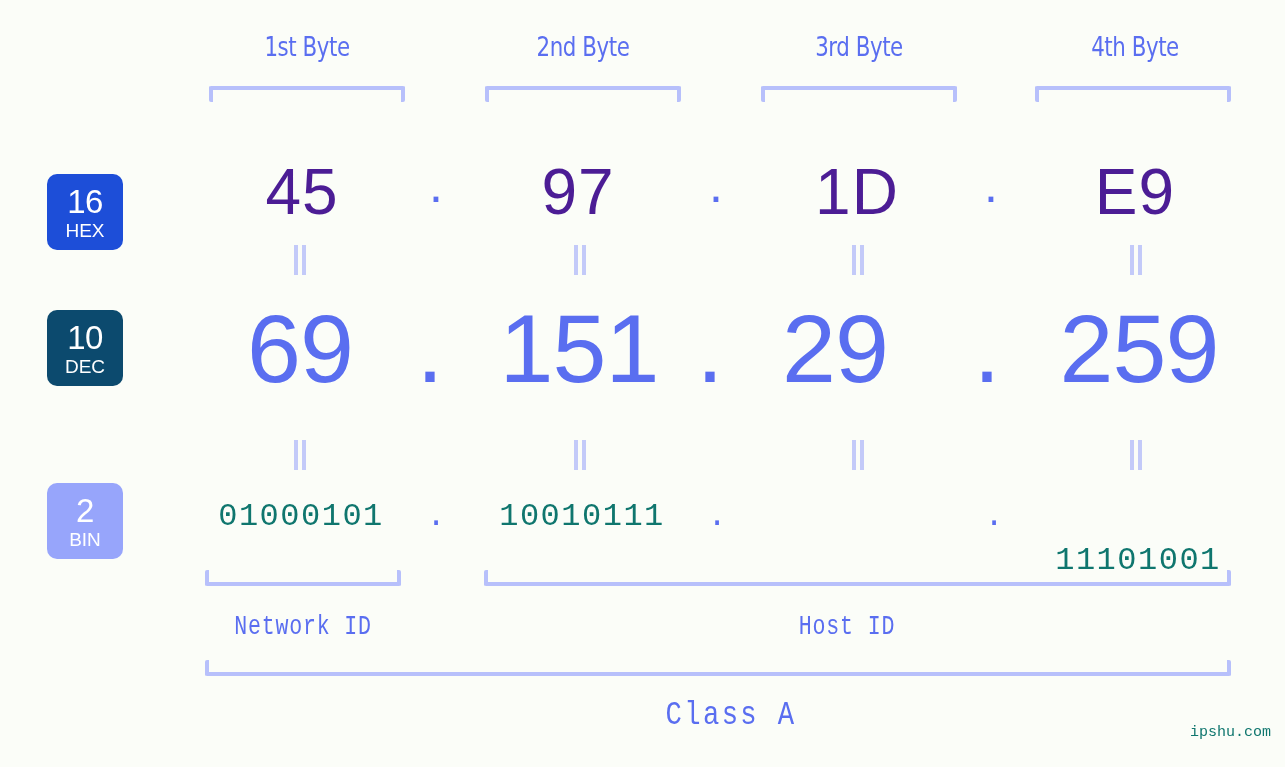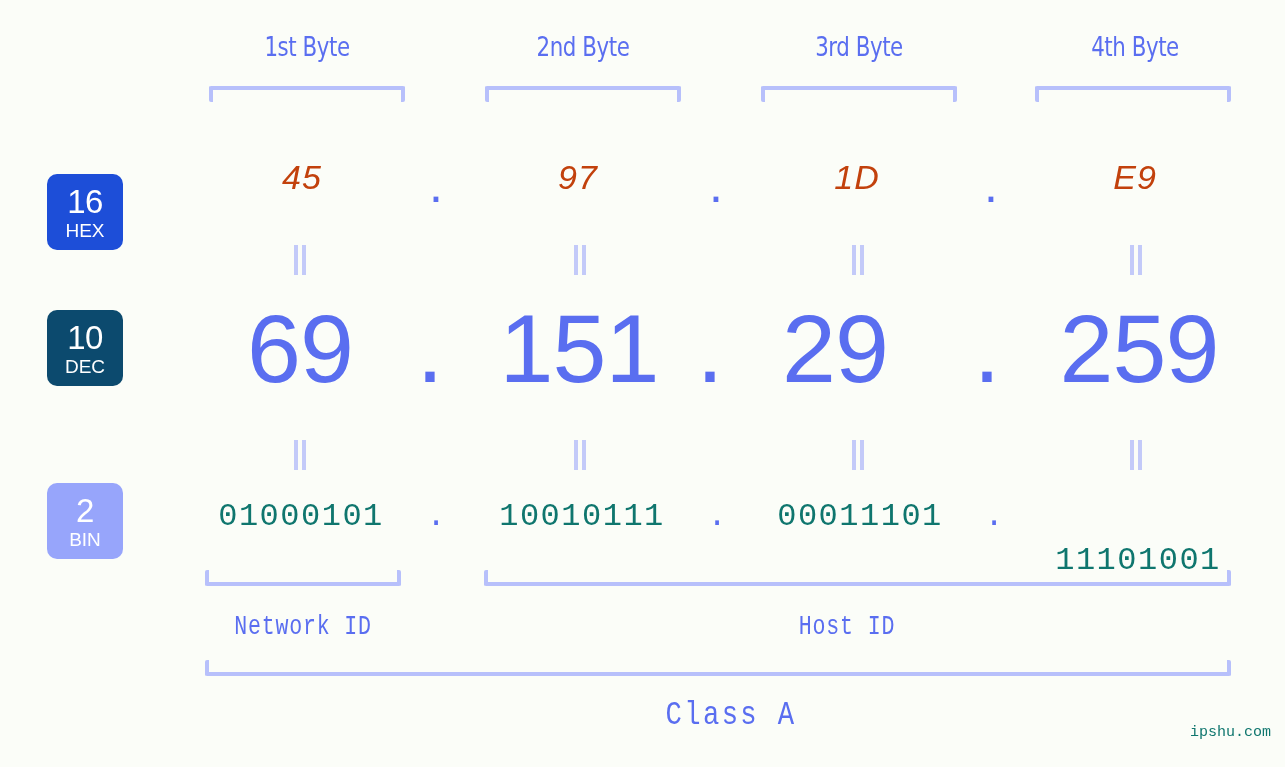--- a/index.html
+++ b/index.html
@@ -79,25 +79,24 @@
   }
   .cell {
     position: absolute;
     text-align: center;
     white-space: nowrap;
     line-height: 1;
   }
 
   
   .hex-val {
-    font-size: 34px;
-    color: #c2410c;
+    font-size: 64px;
+    color: #4c1d95;
     font-family: "Liberation Sans", sans-serif;
     letter-spacing: 1px;
-    font-style: italic;
   }
   .hex-dot {
     font-size: 50px;
     color: #5a6ef0;
     font-family: "Liberation Sans", sans-serif;
   }
 
   
   .dec-val {
     font-size: 97px;
@@ -249,21 +248,20 @@
     </div>
   <div class="eqmark" style="left:1127px; top:440px;">
       <i class="a"></i>
       <i class="b"></i>
     </div>
 
   <div class="cell bin-val" style="left:195px; top:501px; width:212px;">01000101</div>
   <div class="cell bin-dot" style="left:410px; top:501px; width:52px;">.</div>
   <div class="cell bin-val" style="left:476px; top:501px; width:212px;">10010111</div>
   <div class="cell bin-dot" style="left:691px; top:501px; width:52px;">.</div>
-  <div class="cell bin-val" style="left:754px; top:501px; width:212px;">00011101</div>
   <div class="cell bin-dot" style="left:968px; top:501px; width:52px;">.</div>
   <div class="cell bin-val" style="left:1032px; top:501px; width:212px;margin-top:44px;">11101001</div>
 
   <div class="bracket-bottom" style="left:205px; top:570px; width:196px;"></div>
   <div class="bracket-bottom" style="left:484px; top:570px; width:747px;"></div>
 
   <div class="section-label" style="left:203px; top:612px; width:200px;">Network ID</div>
   <div class="section-label" style="left:747px; top:612px; width:200px;">Host ID</div>
 
   <div class="bracket-bottom" style="left:205px; top:660px; width:1026px;"></div>

